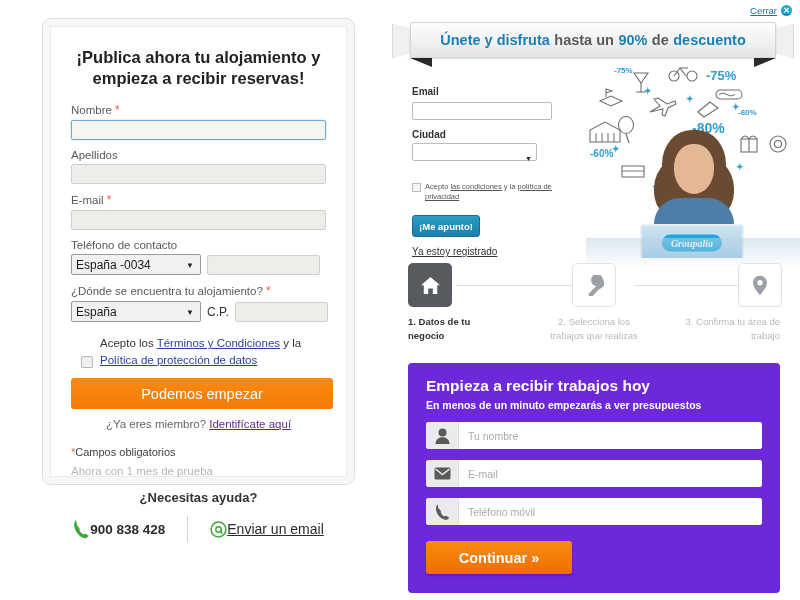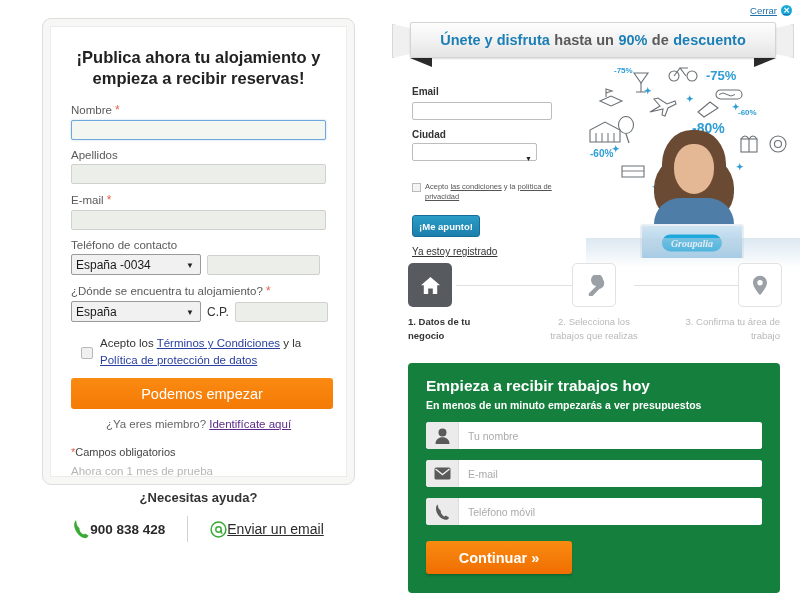--- a/index.html
+++ b/index.html
@@ -65,21 +65,21 @@
   .selwrap .caret {
     position: absolute; right: 7px; top: 50%; transform: translateY(-50%);
     font-size: 8px; color: #222; pointer-events: none;
   }
   .sel-phone { width: 130px; }
   .sel-pais  { width: 130px; }
   .in-phone  { width: 113px; height: 20px; }
   .cp-label { font-size: 12px; color: #333; }
   .in-cp { width: 93px; height: 20px; }
 
-  .terms-row { display: flex; align-items: center; gap: 7px; margin: 13px 0 10px 10px; }
+  .terms-row { display: flex; align-items: flex-end; gap: 7px; margin: 13px 0 10px 10px; }
   .cbx {
     width: 12px; height: 12px; margin-top: 2px; flex: 0 0 12px;
     background: #f0f0f0; border: 1px solid #b9b9b9; border-radius: 2px;
   }
   .terms-txt { font-size: 11.5px; color: #333; line-height: 1.42; }
   .lnk { color: #2a3fa0; text-decoration: underline; }
   .lnk-p { color: #5b2a8c; text-decoration: underline; }
 
   .btn-orange {
     display: block; width: 262px; height: 31px; margin: 0 auto;
@@ -227,21 +227,21 @@
   .step-ico.active { background: #575a5e; color: #fff; }
   .step-ico.idle { background: #fff; border: 1px solid #e2e2e2; color: #9aa0a6; }
   .step-line { position: absolute; top: 22px; height: 1px; background: #e0e0e0; }
   .step-txt { position: absolute; top: 52px; font-size: 9.5px; line-height: 1.45; }
   .step-txt.active { color: #333; font-weight: bold; }
   .step-txt.idle { color: #b9b9b9; }
 
   
   .bluebox {
     position: absolute; left: 18px; top: 363px; width: 372px; height: 230px;
-    background: #15803d; border-radius: 4px; padding: 14px 18px;
+    background: #6d28d9; border-radius: 4px; padding: 14px 18px;
   }
   .bb-title { color: #fff; font-size: 15.5px; font-weight: bold; }
   .bb-sub { color: #fff; font-size: 10.5px; font-weight: bold; margin-top: 4px; }
   .bb-field {
     display: flex; align-items: stretch; margin-top: 11px;
     height: 27px; background: #fff; border-radius: 3px; overflow: hidden;
   }
   .bb-ico {
     width: 33px; background: #ebebeb; display: flex;
     align-items: center; justify-content: center; color: #5a5a5a;

